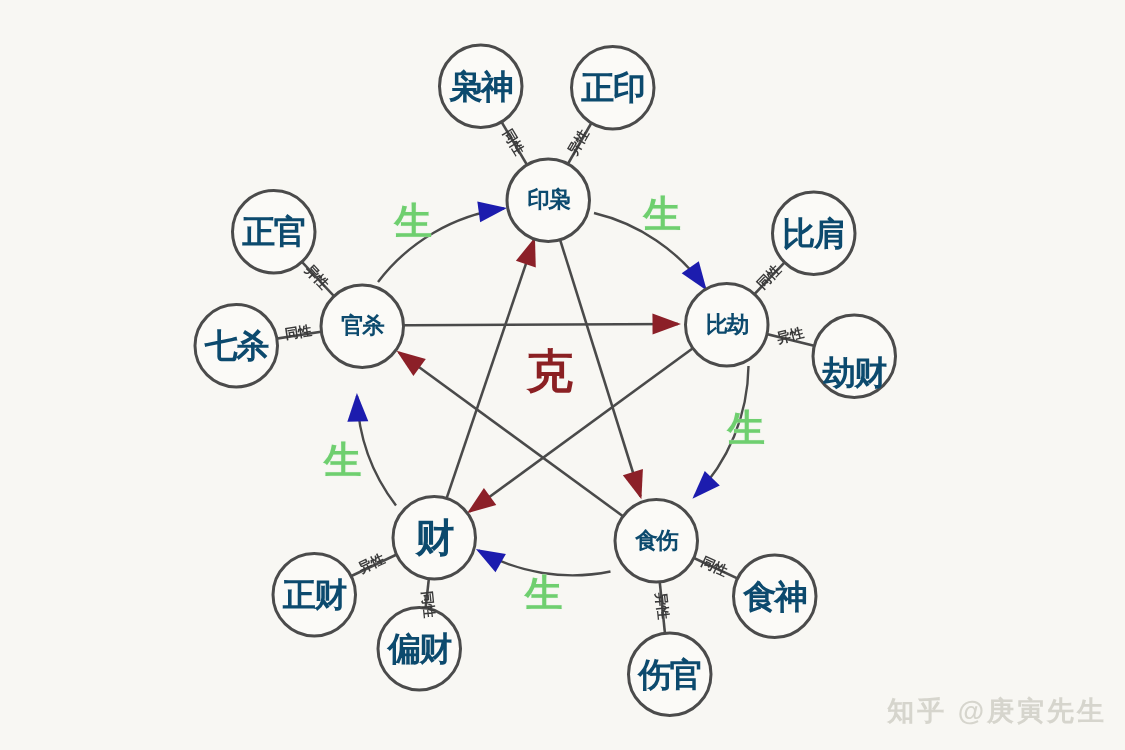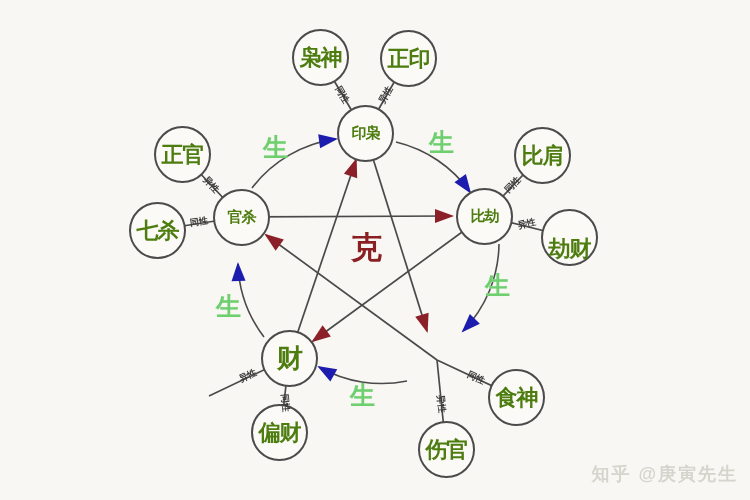--- a/index.html
+++ b/index.html
@@ -8,21 +8,21 @@
     background:#f8f7f3;
     font-family:"Liberation Sans","DejaVu Sans",sans-serif;
   }
   .canvas{position:absolute;inset:0;width:750px;height:500px;}
   svg.wires{position:absolute;left:0;top:0;z-index:1;}
   .node{
     position:absolute;z-index:2;box-sizing:border-box;
     width:57px;height:57px;border-radius:50%;
     border:2px solid #4b4b4b;background:#fbfaf7;
     display:flex;align-items:center;justify-content:center;
-    color:#4d7c0f;font-weight:700;letter-spacing:-1px;
+    color:#0c4a6e;font-weight:700;letter-spacing:-1px;
   }
   .node.main{font-size:15px;}
   .node.sat{font-size:22px;}
   .node.single{font-size:26px;}
   .ke-label{
     position:absolute;z-index:3;font-size:31px;font-weight:700;
     color:#8b2023;letter-spacing:0;
   }
   .sheng-label{
     position:absolute;z-index:3;font-size:25px;font-weight:700;
@@ -81,20 +81,23 @@
       <path d="M 264 337 A 127 127 0 0 1 238 264" marker-end="url(#mBlue)"></path>
     </g>
   </svg>
 
   <div class="node main" style="left:337px;top:105px;">
     <span>印枭</span>
   </div>
   <div class="node main" style="left:456px;top:188px;">
     <span>比劫</span>
   </div>
+  <div class="node main" style="left:409px;top:332px;">
+    <span>食伤</span>
+  </div>
   <div class="node main single" style="left:261px;top:330px;">
     <span>财</span>
   </div>
   <div class="node main" style="left:213px;top:189px;">
     <span>官杀</span>
   </div>
 
   <div class="node sat" style="left:292px;top:29px;">
     <span>枭神</span>
   </div>
@@ -105,20 +108,23 @@
     <span>比肩</span>
   </div>
   <div class="node sat" style="left:541px;top:209px;align-items:flex-end;">
     <span>劫财</span>
   </div>
   <div class="node sat" style="left:154px;top:126px;">
     <span>正官</span>
   </div>
   <div class="node sat" style="left:129px;top:202px;">
     <span>七杀</span>
+  </div>
+  <div class="node sat" style="left:181px;top:368px;">
+    <span>正财</span>
   </div>
   <div class="node sat" style="left:251px;top:404px;">
     <span>偏财</span>
   </div>
   <div class="node sat" style="left:418px;top:421px;">
     <span>伤官</span>
   </div>
   <div class="node sat" style="left:488px;top:369px;">
     <span>食神</span>
   </div>

